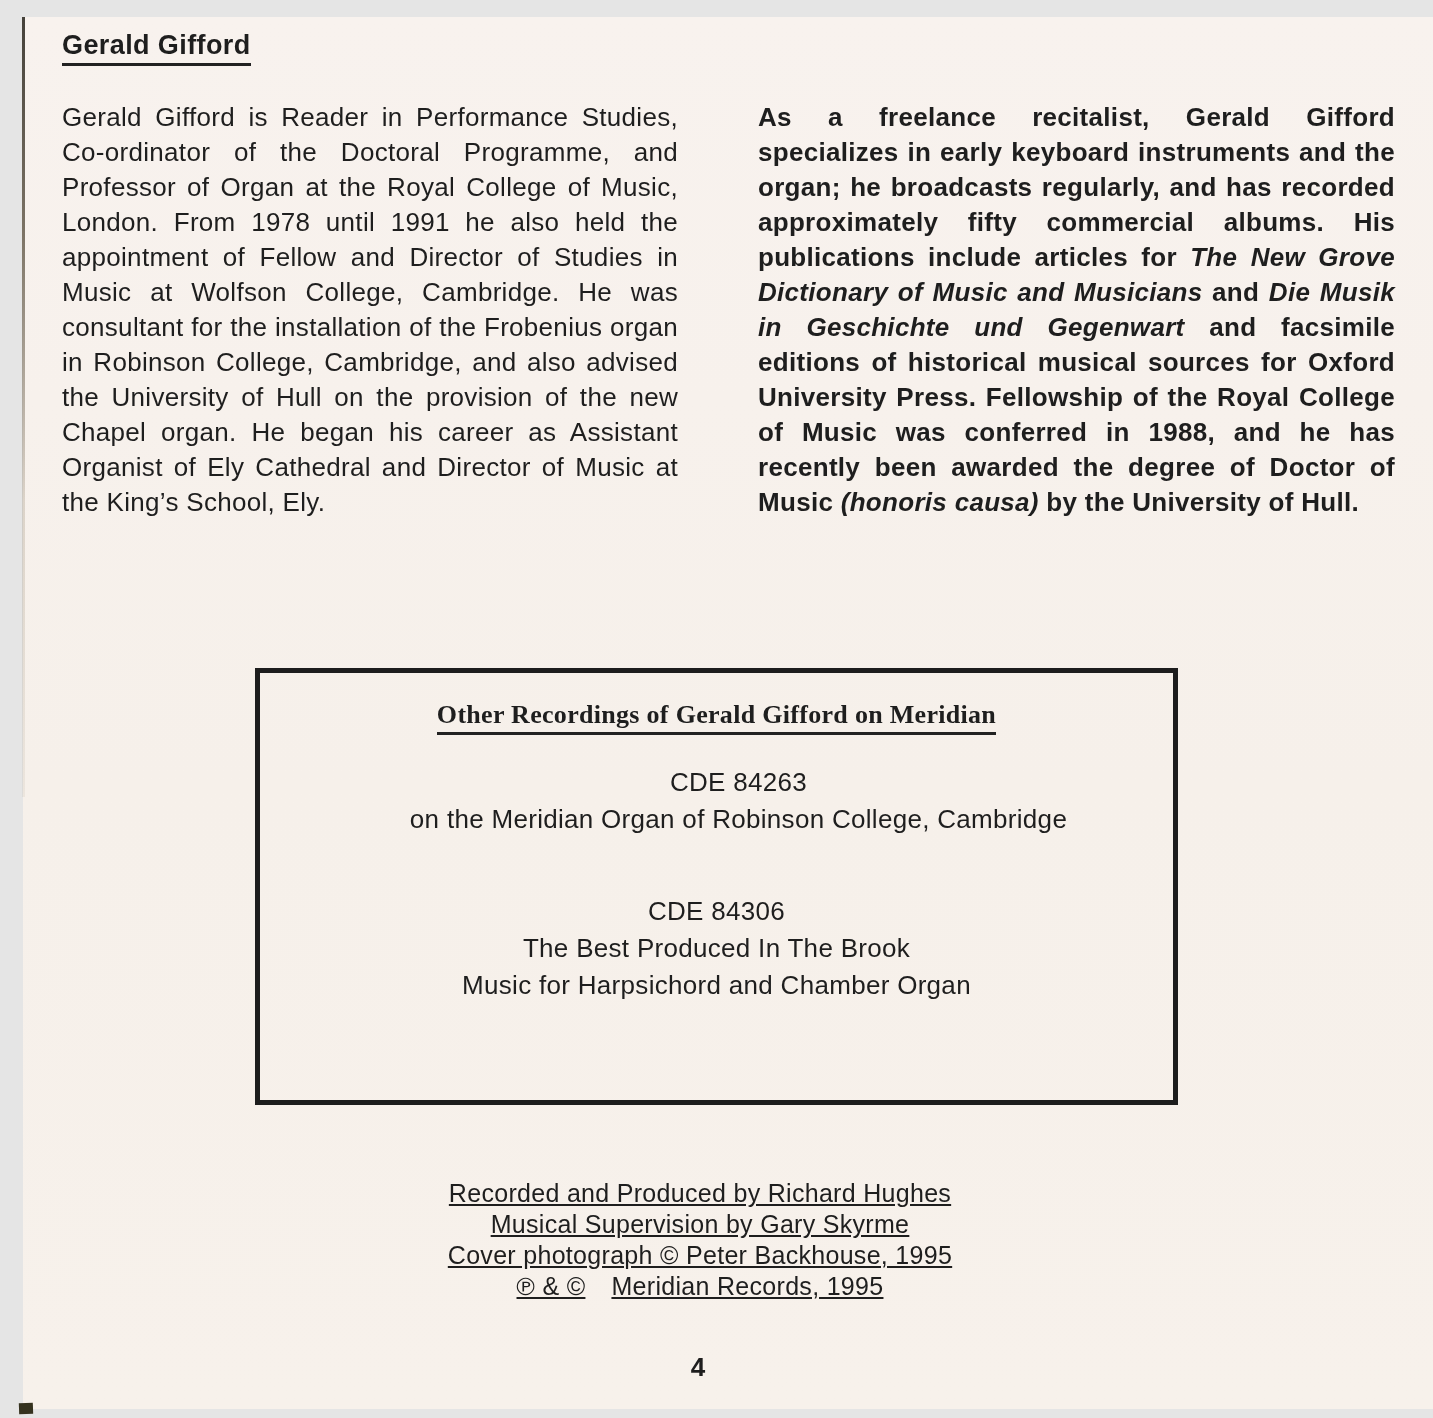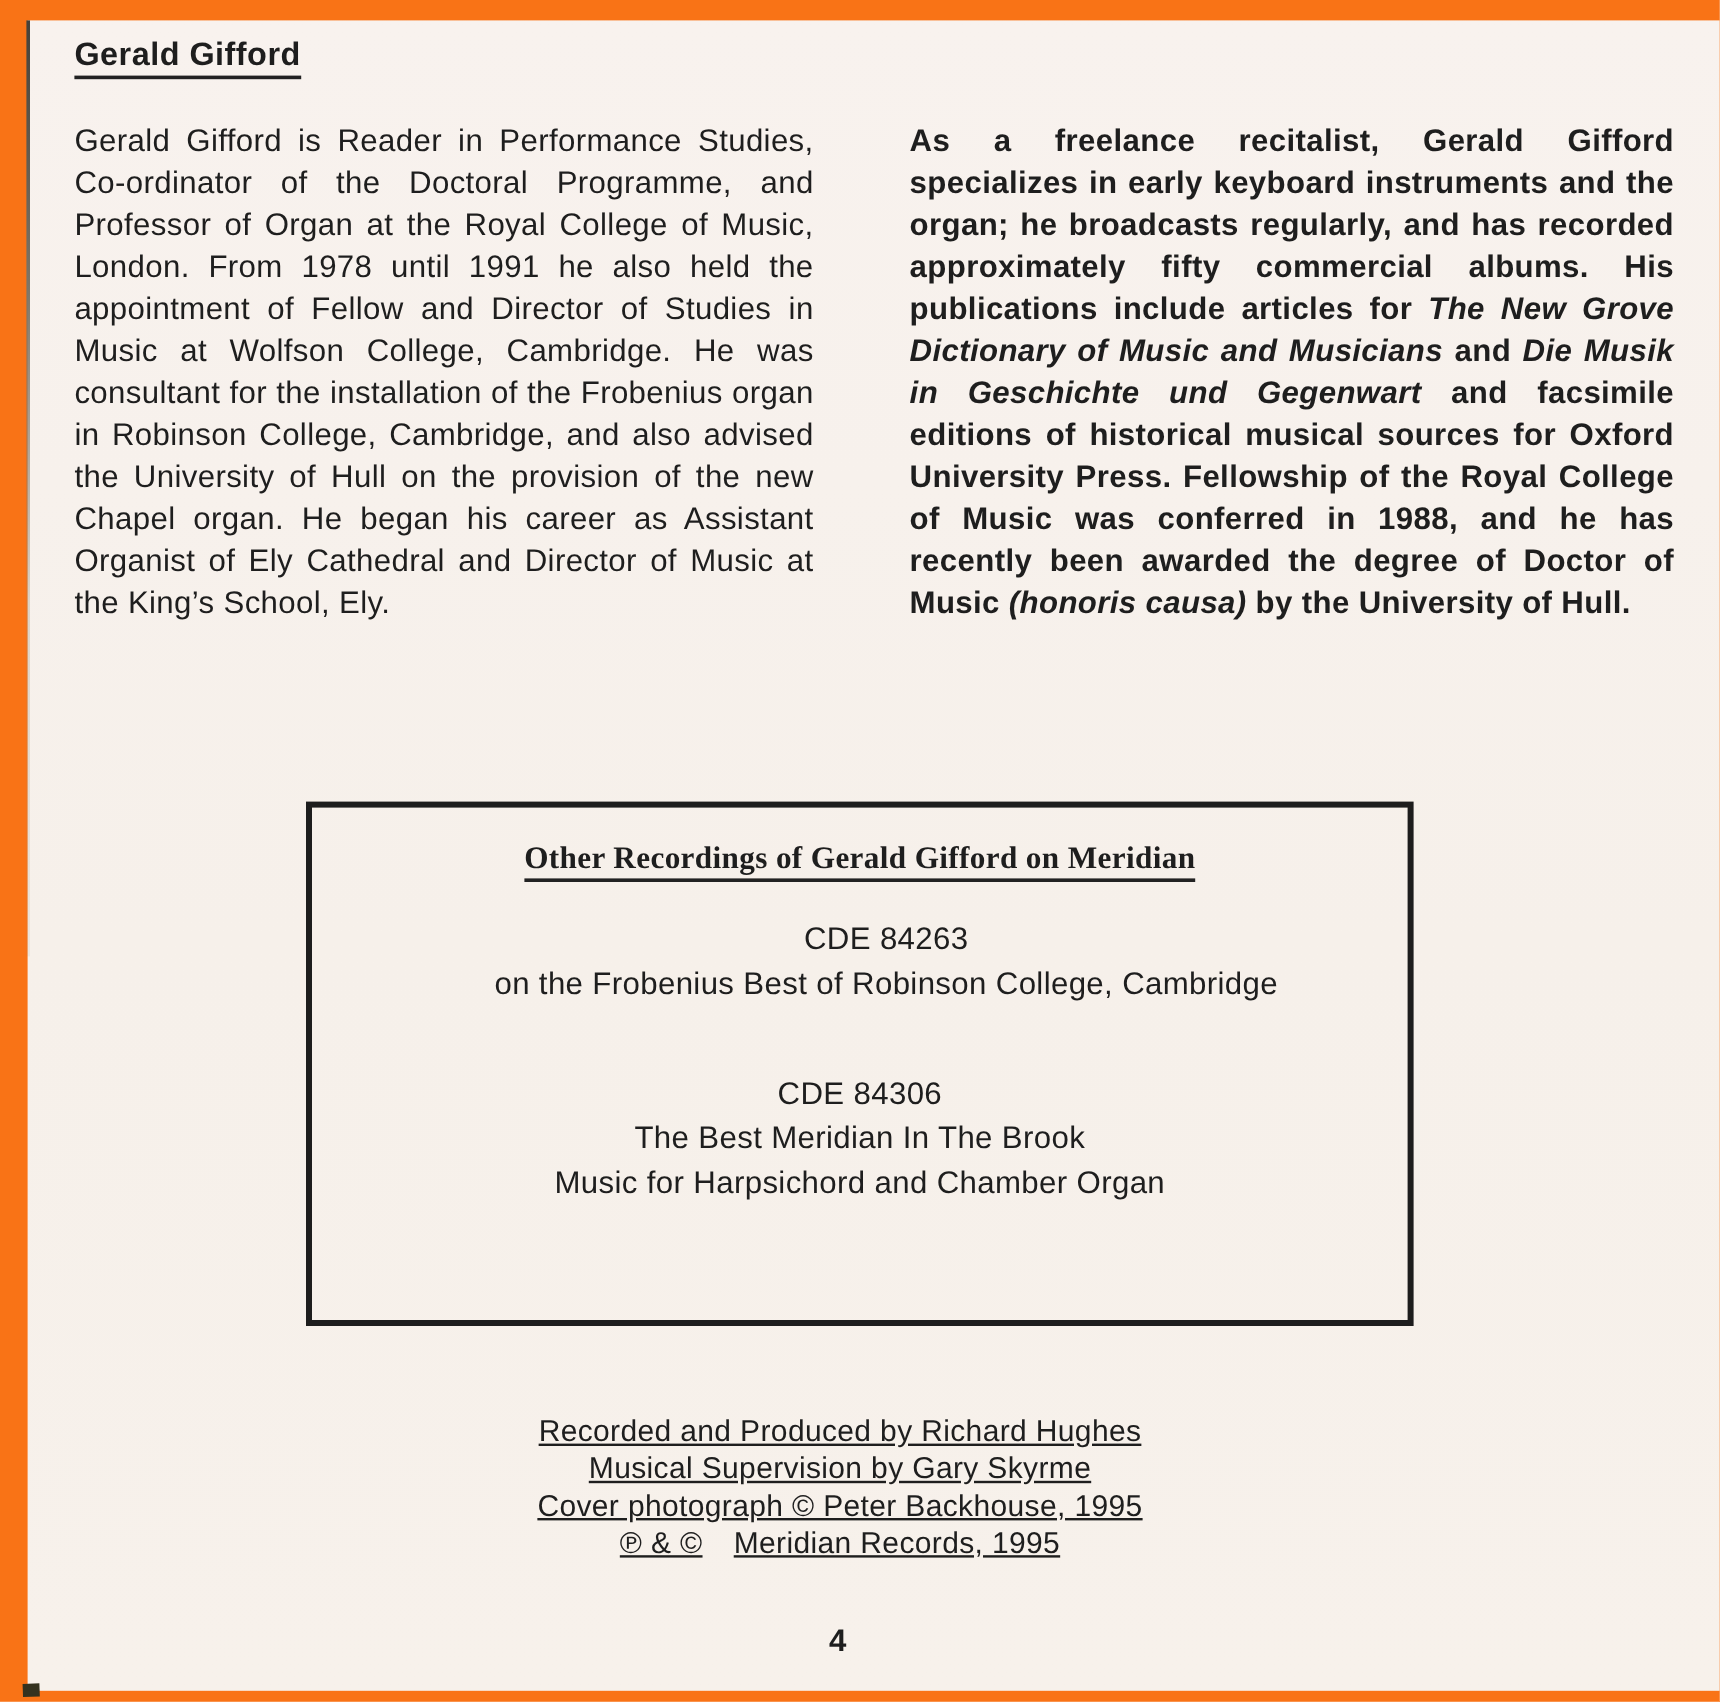--- a/index.html
+++ b/index.html
@@ -3,21 +3,21 @@
 <meta charset="utf-8">
 <style>
   html,body{margin:0;padding:0;}
   body{
     width:1433px;height:1418px;
     background:#ffffff;
     font-family:"Liberation Sans", sans-serif;
     color:#1e1e1e;
     overflow:hidden;
   }
-  .page{position:relative;width:1433px;height:1418px;background:#f97316;}
+  .page{position:relative;width:1433px;height:1418px;background:#e5e5e5;}
   .paper{
     position:absolute;left:23px;top:17px;right:0;bottom:9px;
     background:linear-gradient(180deg,#f8f2ee 0%,#f6f0ea 55%,#f7f1eb 100%);
   }
   .edge-line{
     position:absolute;left:22px;top:17px;width:3px;height:780px;
     background:linear-gradient(180deg,#45413a 0%,#7d7466 28%,rgba(150,135,110,.28) 62%,rgba(150,135,110,.10) 100%);
   }
   .corner-mark{
     position:absolute;left:19px;top:1403px;width:14px;height:11px;
@@ -75,25 +75,25 @@
   <div class="col col-right">
     <span>As a freelance recitalist, Gerald Gifford specializes in early keyboard instruments and the organ; he broadcasts regularly, and has recorded approximately fifty commercial albums. His publications include articles for </span><span class="it">The New Grove Dictionary of Music and Musicians</span><span> and </span><span class="it">Die Musik in Geschichte und Gegenwart</span><span> and facsimile editions of historical musical sources for Oxford University Press. Fellowship of the Royal College of Music was conferred in 1988, and he has recently been awarded the degree of Doctor of Music </span><span class="it">(honoris causa)</span><span> by the University of Hull.</span>
   </div>
 
   <div class="box">
     <div class="box-heading">
       <span class="underlined">Other Recordings of Gerald Gifford on Meridian</span>
     </div>
     <div class="recording rec-first">
       <div>CDE 84263</div>
-      <div>on the Frobenius Best of Robinson College, Cambridge</div>
+      <div>on the Meridian Organ of Robinson College, Cambridge</div>
     </div>
     <div class="recording rec-second">
       <div>CDE 84306</div>
-      <div>The Best Meridian In The Brook</div>
+      <div>The Best Produced In The Brook</div>
       <div>Music for Harpsichord and Chamber Organ</div>
     </div>
   </div>
 
   <div class="credits">
     <div>Recorded and Produced by Richard Hughes</div>
     <div>Musical Supervision by Gary Skyrme</div>
     <div>Cover photograph © Peter Backhouse, 1995</div>
     <div>
       <span>℗ &amp; ©</span><span class="publisher-gap">Meridian Records, 1995</span>

